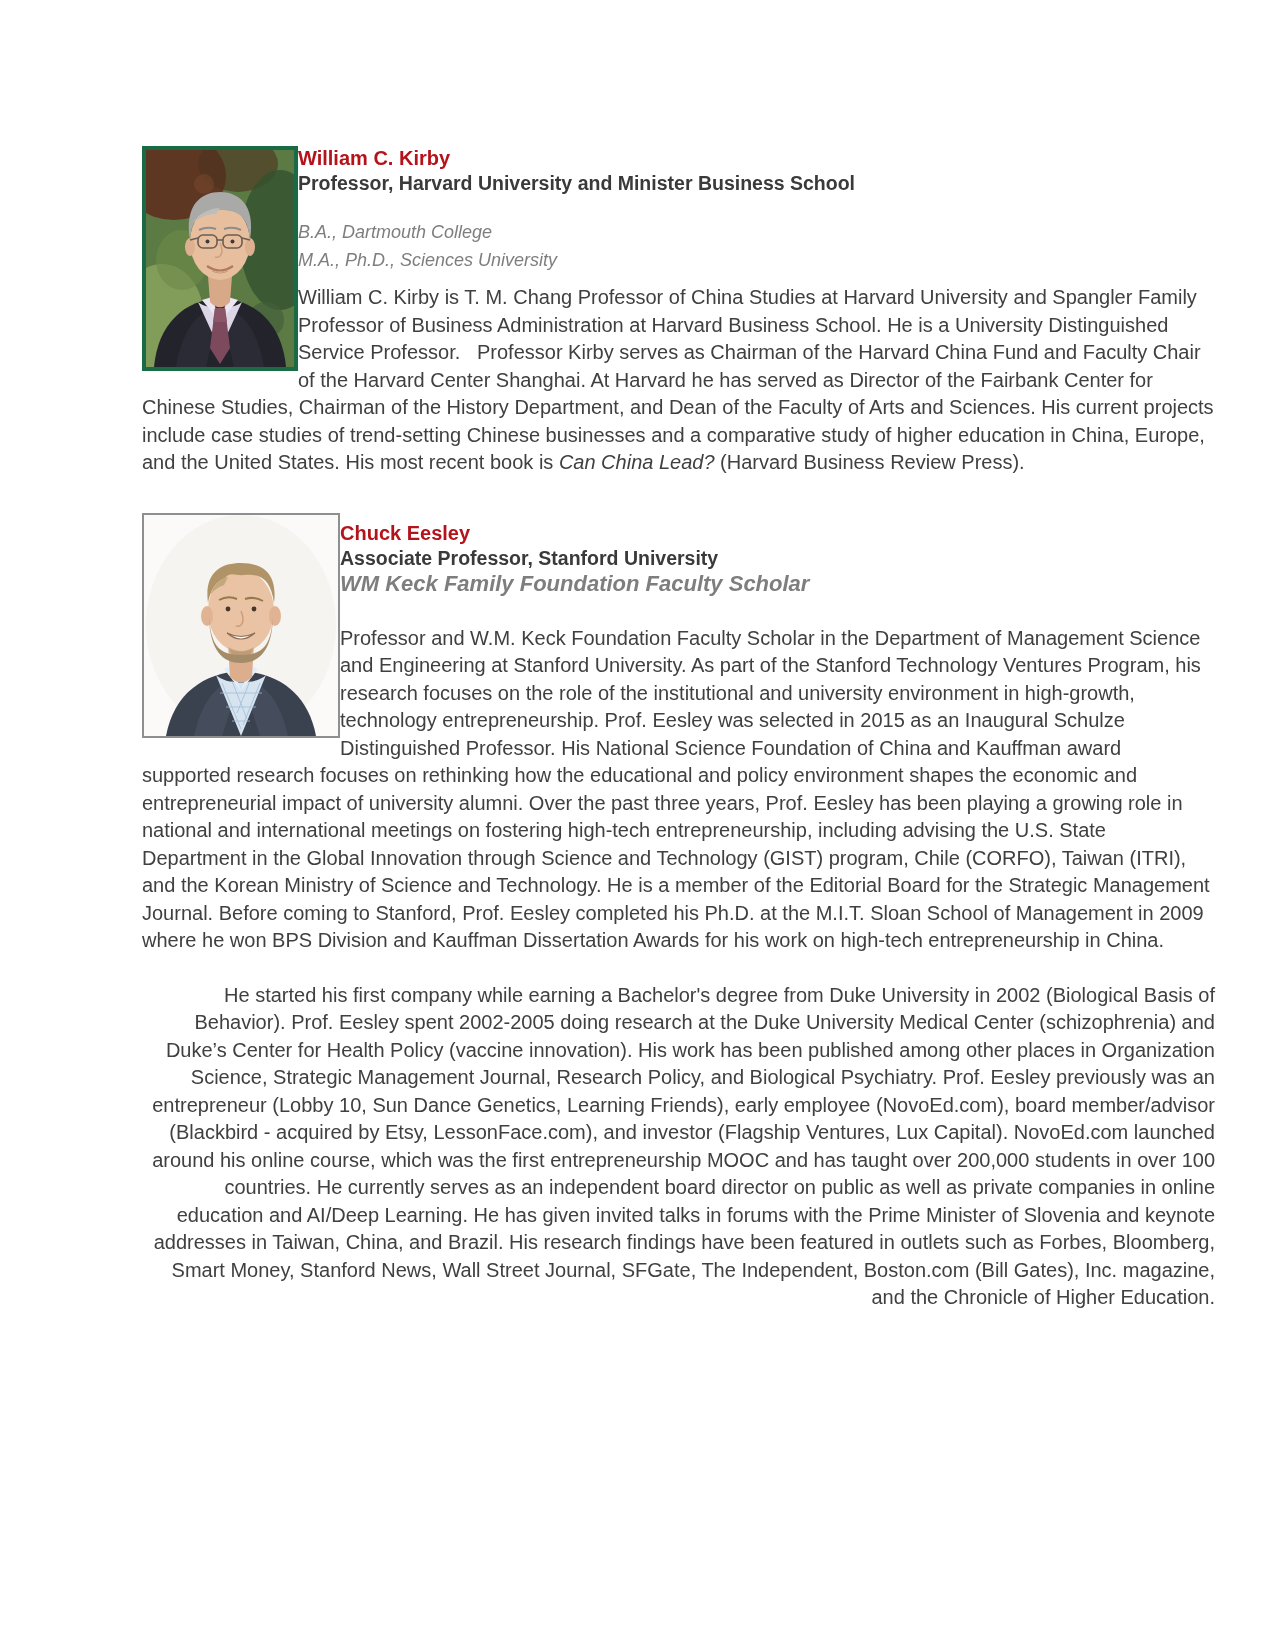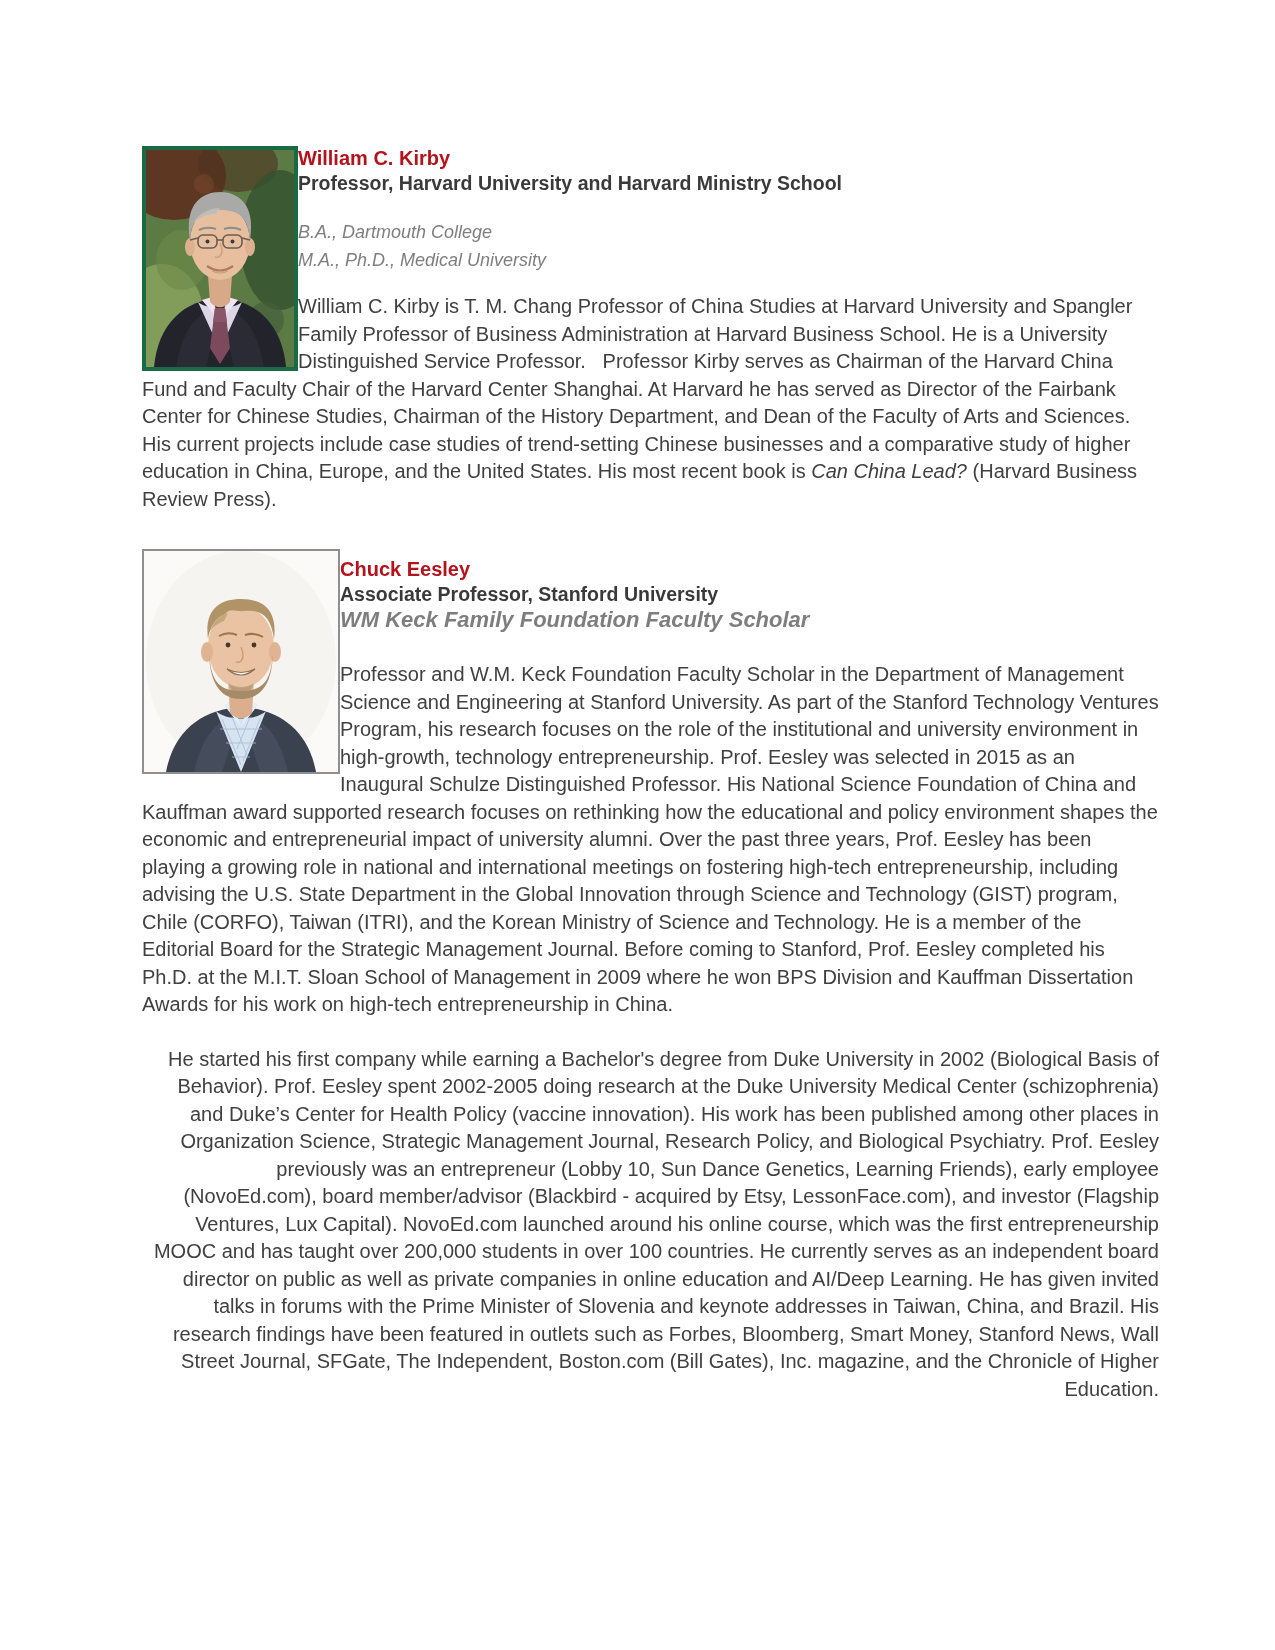--- a/index.html
+++ b/index.html
@@ -6,21 +6,21 @@
   .page{
     position:relative;
     width:1275px;height:1650px;
     background:#ffffff;
     overflow:hidden;
     font-family:"Liberation Sans", sans-serif;
   }
   .content{
     box-sizing:border-box;
     width:1275px;
-    padding:146px 116px 0 142px;
+    padding:146px 60px 0 142px;
   }
   .bio-section{display:flow-root;}
   .bio-section.eesley{margin-top:36px;}
 
   figure.photo{float:left;margin:0;padding:0;line-height:0;}
   .photo-kirby{
     width:148px;height:217px;
     border:4px solid #1a6b45;
     margin:6px 14px 4px 0;
   }
@@ -37,21 +37,21 @@
     font-weight:700;color:#b5131b;
   }
   .eesley .person-name{padding-top:8px;margin-left:20px;}
   .person-title{
     margin:0 0 22px;
     font-size:19.5px;line-height:25px;
     font-weight:700;color:#3a3a3a;
   }
   .eesley .person-title{margin:0;}
   .degrees{
-    margin:0 0 19px;
+    margin:0 0 10px;
     font-size:18px;line-height:28px;
     font-style:italic;color:#7e7e7e;
   }
   .subtitle{
     margin:0 0 29px;
     font-size:22px;line-height:25px;
     font-style:italic;font-weight:600;color:#7e7e7e;
   }
   .bio{
     margin:0;
@@ -110,24 +110,24 @@
           <circle cx="61.5" cy="91.5" r="2" fill="#3c3c3c"></circle>
           <circle cx="86.5" cy="91.5" r="2" fill="#3c3c3c"></circle>
           <path d="M53,80 q8,-4 17,-1" stroke="#8d8d8b" stroke-width="2" fill="none"></path>
           <path d="M78,79 q9,-3 17,1" stroke="#8d8d8b" stroke-width="2" fill="none"></path>
           <path d="M74,93 q4,9 0,13 q-2,2 -5,1" stroke="#cf9f7f" stroke-width="1.5" fill="none"></path>
           <path d="M61,116 q13,9 26,0" stroke="#b07a5e" stroke-width="2.2" fill="none"></path>
           <path d="M66,121 q8,4 16,0" stroke="#c79879" stroke-width="1" fill="none"></path>
         </svg>
       </figure>
       <h2 class="person-name">William C. Kirby</h2>
-      <h3 class="person-title">Professor, Harvard University and Harvard Ministry School</h3>
+      <h3 class="person-title">Professor, Harvard University and Minister Business School</h3>
       <p class="degrees">
         <span>B.A., Dartmouth College</span><br>
-        <span>M.A., Ph.D., Medical University</span>
+        <span>M.A., Ph.D., Sciences University</span>
       </p>
       <p class="bio"><span>William C. Kirby is T. M. Chang Professor of China Studies at Harvard University and Spangler Family Professor of Business Administration at Harvard Business School. He is a University Distinguished Service Professor. &nbsp;&nbsp;Professor Kirby serves as Chairman of the Harvard China Fund and Faculty Chair of the Harvard Center Shanghai. At Harvard he has served as Director of the Fairbank Center for Chinese Studies, Chairman of the History Department, and Dean of the Faculty of Arts and Sciences. His current projects include case studies of trend-setting Chinese businesses and a comparative study of higher education in China, Europe, and the United States. His most recent book is </span><span class="italic">Can China Lead?</span><span> (Harvard Business Review Press).</span></p>
     </section>
 
     <section class="bio-section eesley">
       <figure class="photo photo-eesley">
         <svg viewBox="0 0 194 221" preserveAspectRatio="none">
           <rect width="194" height="221" fill="#fbfaf8"></rect>
           <ellipse cx="97" cy="110" rx="95" ry="110" fill="#f3f1ee" opacity="0.7"></ellipse>
 

